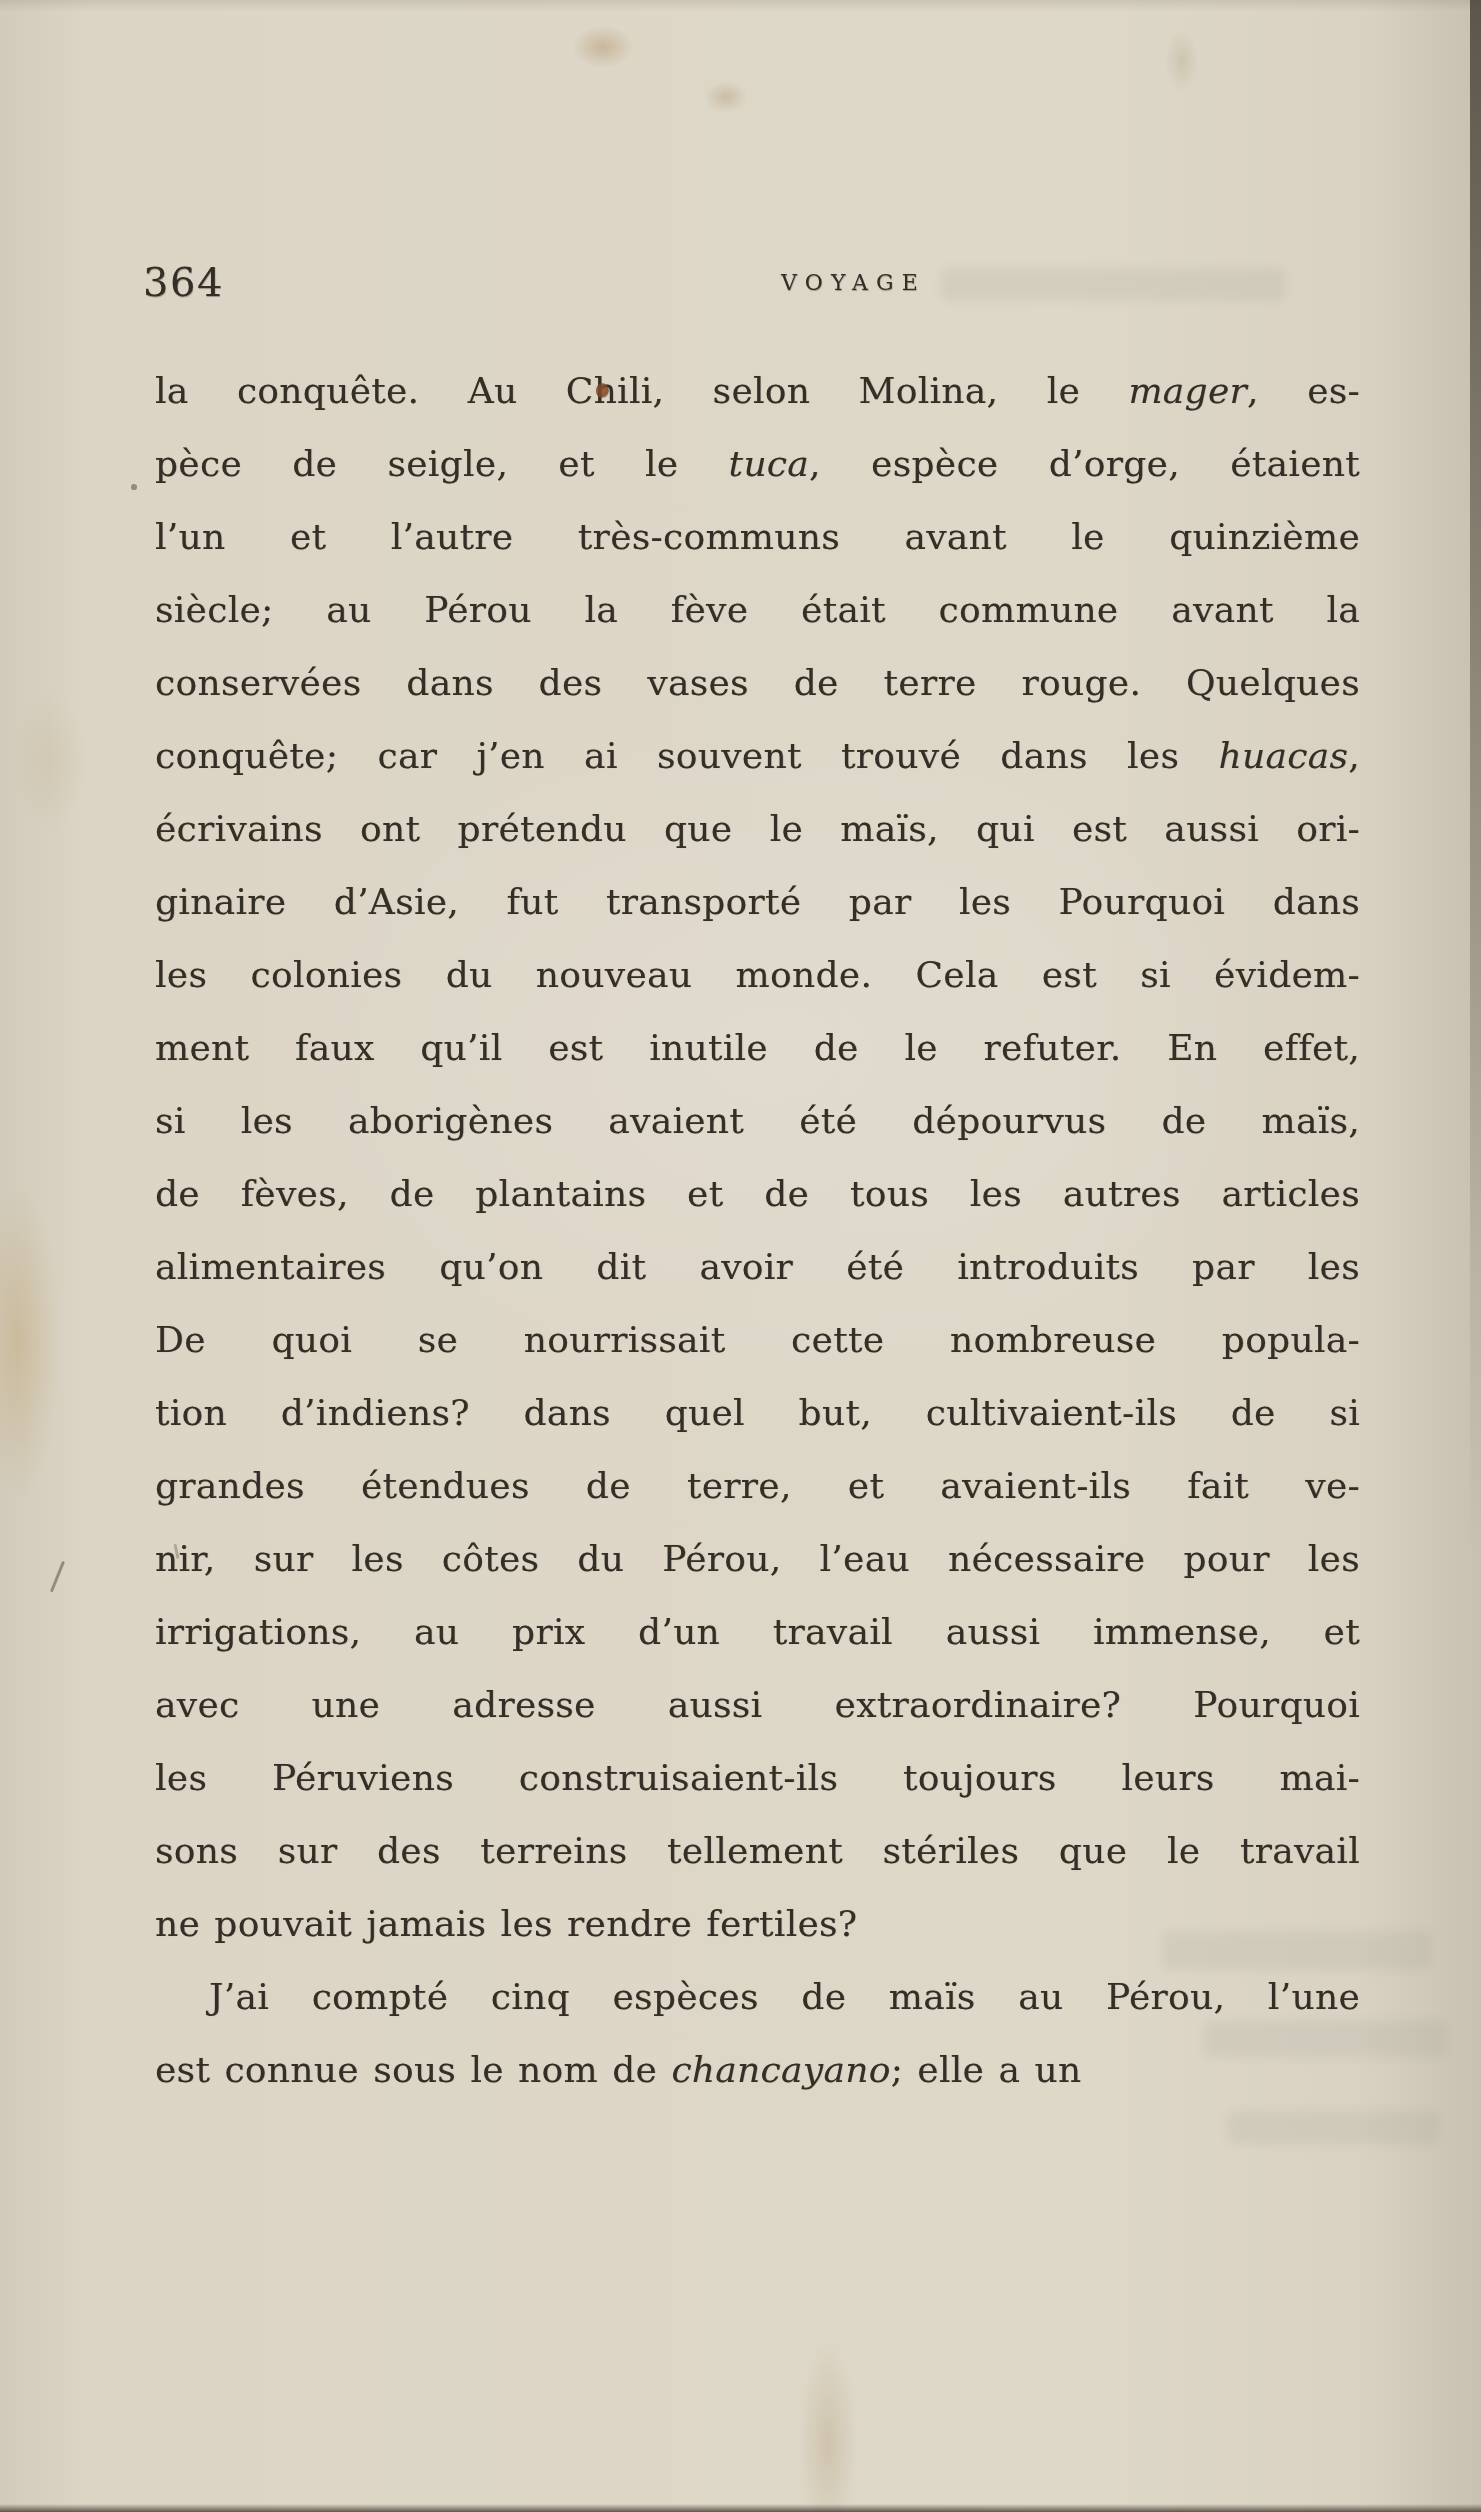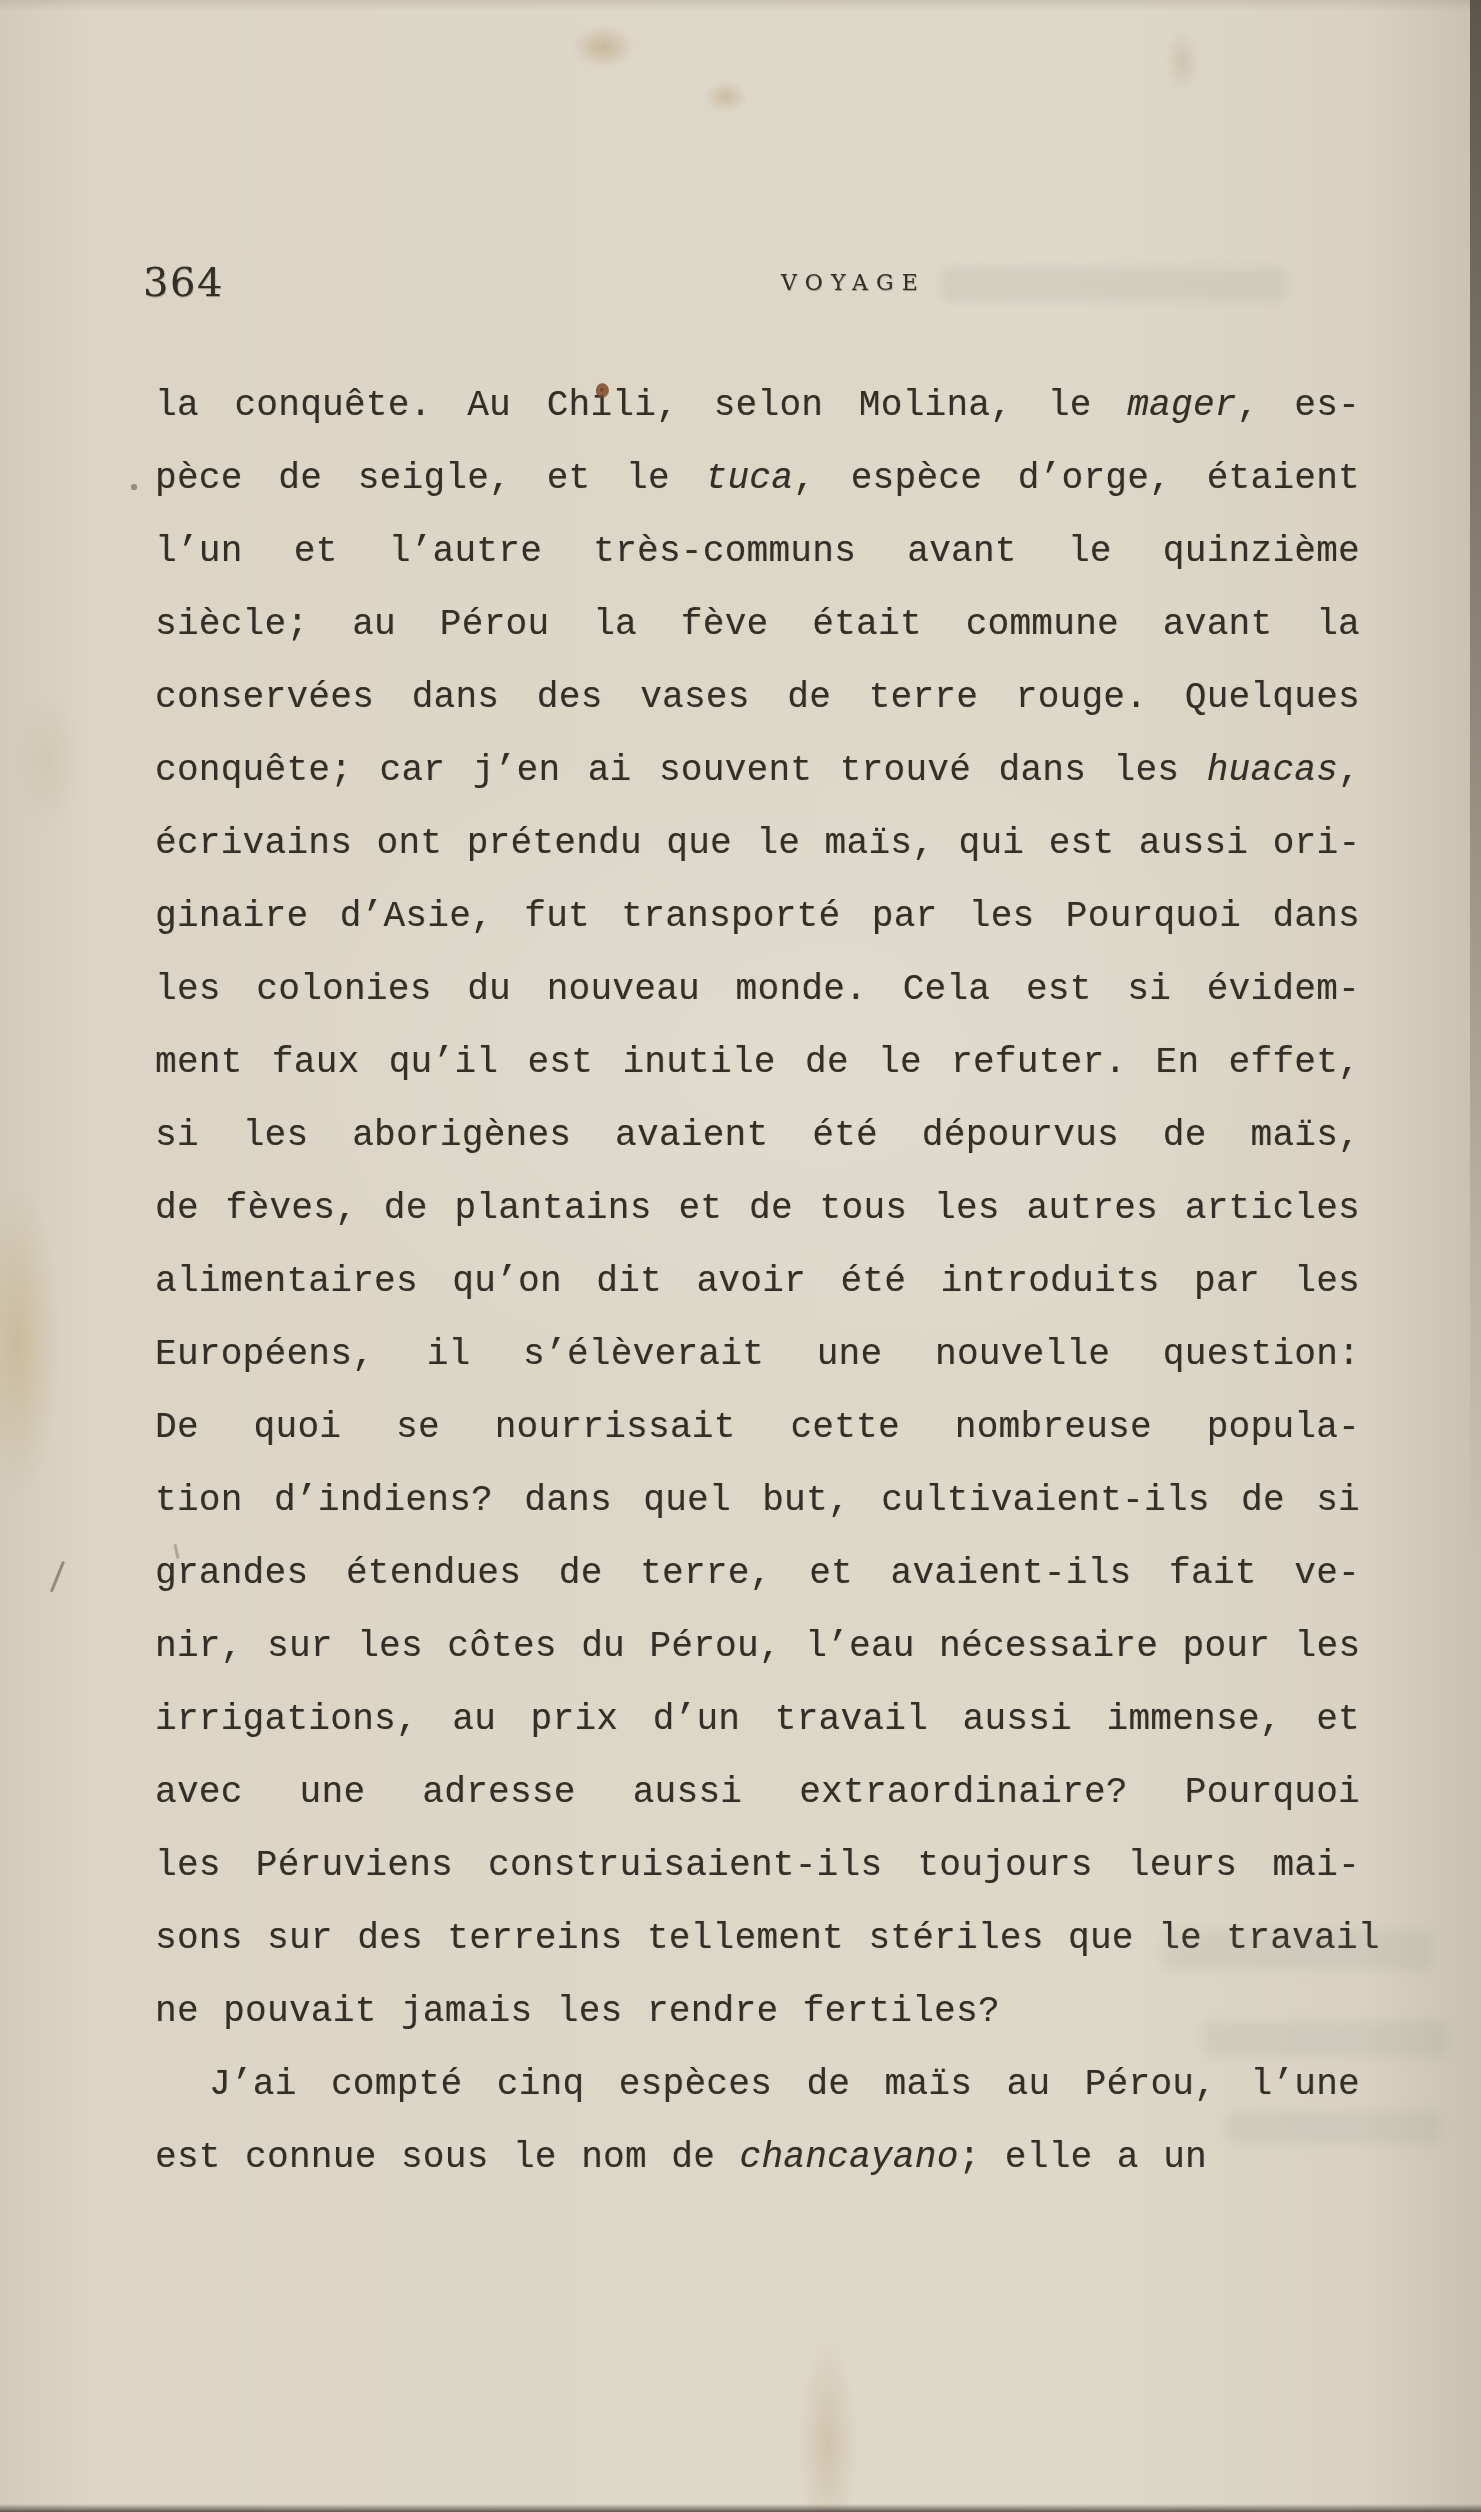--- a/index.html
+++ b/index.html
@@ -37,21 +37,21 @@
     position: absolute; left: 143px; top: 259px;
     font-size: 40px; letter-spacing: 1.6px;
     text-shadow: 0.5px 0.5px 0.8px rgba(60,50,40,0.4);
   }
   .running-title {
     position: absolute; left: 781px; top: 270px;
     font-size: 22px; letter-spacing: 8.2px;
     text-shadow: 0.5px 0.5px 0.8px rgba(60,50,40,0.4);
   }
   .text-block {
-    position: absolute; left: 155px; top: 369px; width: 1205px; font-family: Liberation Mono, monospace;
+    position: absolute; left: 155px; top: 354px; width: 1205px;
   }
   .line {
     font-size: 36px;
     line-height: 73px;
     height: 73px;
     text-align: justify;
     text-align-last: justify;
     word-spacing: 2.5px;
     letter-spacing: 0.3px;
     white-space: nowrap;
@@ -104,21 +104,20 @@
       <div class="line"><span>siècle; au Pérou la fève était commune avant la</span></div>
       <div class="line"><span>conservées dans des vases de terre rouge. Quelques</span></div>
       <div class="line"><span>conquête; car j’en ai souvent trouvé dans les </span><span class="it">huacas</span><span>,</span></div>
       <div class="line"><span>écrivains ont prétendu que le maïs, qui est aussi ori-</span></div>
       <div class="line"><span>ginaire d’Asie, fut transporté par les Pourquoi dans</span></div>
       <div class="line"><span>les colonies du nouveau monde. Cela est si évidem-</span></div>
       <div class="line"><span>ment faux qu’il est inutile de le refuter. En effet,</span></div>
       <div class="line"><span>si les aborigènes avaient été dépourvus de maïs,</span></div>
       <div class="line"><span>de fèves, de plantains et de tous les autres articles</span></div>
       <div class="line"><span>alimentaires qu’on dit avoir été introduits par les</span></div>
-      <div class="line"><span>Européens, il s’élèverait une nouvelle question:</span></div>
       <div class="line"><span>De quoi se nourrissait cette nombreuse popula-</span></div>
       <div class="line"><span>tion d’indiens? dans quel but, cultivaient-ils de si</span></div>
       <div class="line"><span>grandes étendues de terre, et avaient-ils fait ve-</span></div>
       <div class="line"><span>nir, sur les côtes du Pérou, l’eau nécessaire pour les</span></div>
       <div class="line"><span>irrigations, au prix d’un travail aussi immense, et</span></div>
       <div class="line"><span>avec une adresse aussi extraordinaire? Pourquoi</span></div>
       <div class="line"><span>les Péruviens construisaient-ils toujours leurs mai-</span></div>
       <div class="line"><span>sons sur des terreins tellement stériles que le travail</span></div>
       <div class="line flush"><span>ne pouvait jamais les rendre fertiles?</span></div>
       <div class="line indent"><span>J’ai compté cinq espèces de maïs au Pérou, l’une</span></div>

